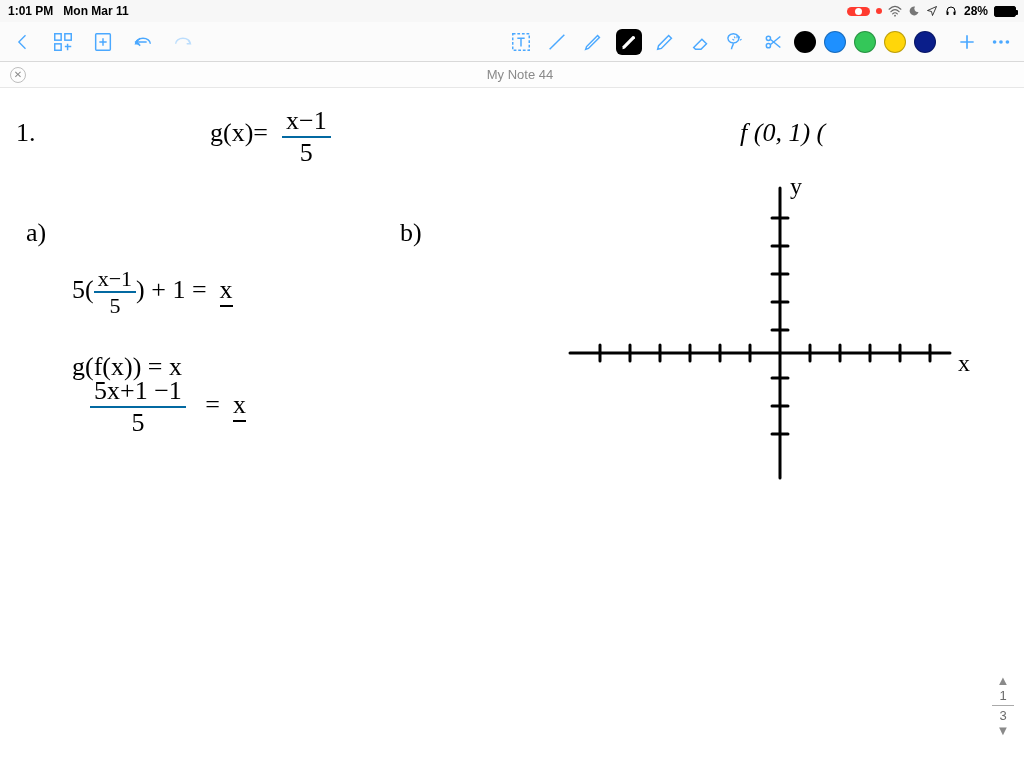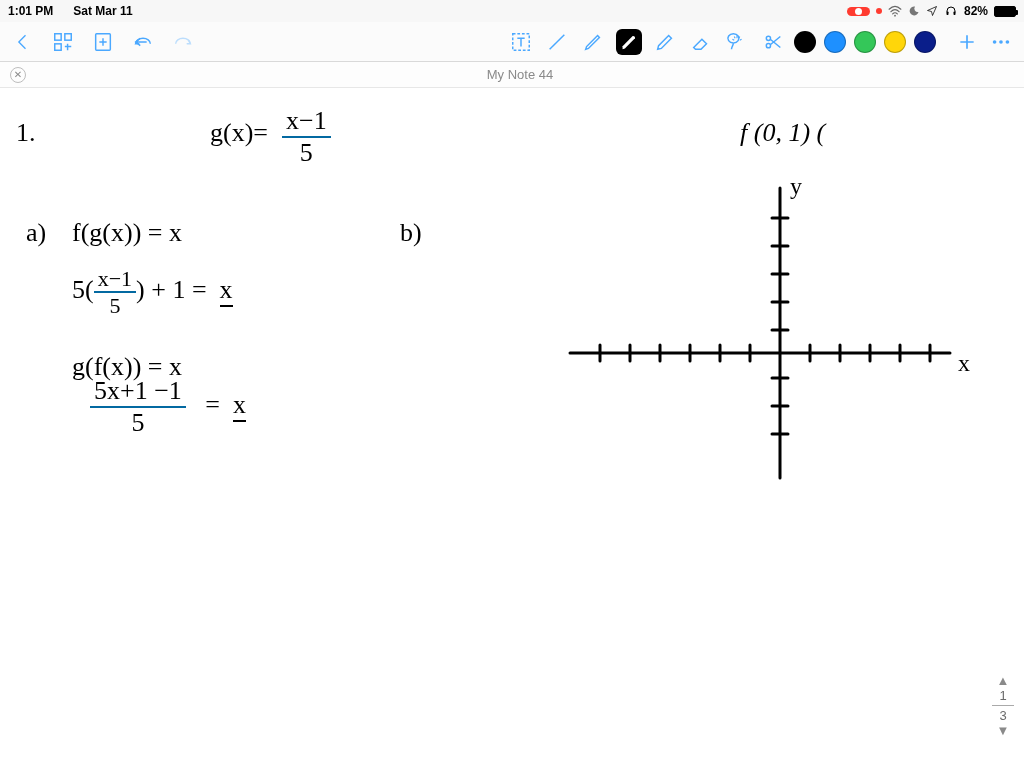--- a/index.html
+++ b/index.html
@@ -1,19 +1,19 @@
 <!DOCTYPE html>
 <html><head>
 <meta charset="utf-8">
 <style>
   * { margin: 0; padding: 0; box-sizing: border-box; }
   html, body { width: 1024px; height: 768px; font-family: -apple-system, "Helvetica Neue", Arial, sans-serif; background:#fff; overflow:hidden; }
   
   .status-bar { height:22px; background:#f7f7f7; display:flex; align-items:center; font-size:12px; font-weight:600; color:#000; padding:0 8px; }
-  .status-left { display:flex; gap:20px;justify-content:space-between; }
+  .status-left { display:flex; gap:10px;justify-content:space-between; }
   .status-right { margin-left:auto; display:flex; align-items:center; gap:6px; }
   .pill-red { background:#ff3b30; color:#fff; border-radius:10px; padding:1px 8px; display:inline-flex; align-items:center; font-size:11px; }
   .rec-dot { width:7px; height:7px; border-radius:50%; background:#fff; margin-right:0; }
   .dot-small { width:6px; height:6px; border-radius:50%; background:#ff3b30; display:inline-block; }
   .bat { width:22px; height:11px; border:1px solid #000; border-radius:2px; position:relative; }
   .bat:after { content:""; position:absolute; right:-3px; top:3px; width:2px; height:5px; background:#000; border-radius:0 1px 1px 0;}
   .bat-fill { background:#000; height:100%; width:99%; }
   .ic { display:inline-flex; }
   
   .toolbar { height:40px; background:#fbfbfb; border-bottom:1px solid #d9d9d9; display:flex; align-items:center; padding:0 10px; }
@@ -39,21 +39,21 @@
   .pager { position:absolute; right:6px; bottom:30px; width:30px; text-align:center; font-size:13px; color:#6b6b6b; }
   .pager .arrow { font-size:13px; color:#8a8a8a; cursor:pointer; }
   .pager .sep { border-top:1px solid #aaa; margin:2px 4px; }
 </style>
 </head>
 <body>
 
 <div class="status-bar">
   <div class="status-left">
     <span>1:01 PM</span>
-    <span>Sat Mar 11</span>
+    <span>Mon Mar 11</span>
   </div>
   <div class="status-right">
     <span class="pill-red">
         <span class="rec-dot"></span>
       </span>
     <span class="dot-small"></span>
     <span class="ic">
       <svg width="14" height="12" viewBox="0 0 24 20">
           <path d="M2 7 Q12 -3 22 7 M5 11 Q12 4 19 11 M8 15 Q12 11 16 15" stroke="#666" stroke-width="2" fill="none" stroke-linecap="round"></path>
           <circle cx="12" cy="18" r="1.5" fill="#666"></circle>
@@ -69,21 +69,21 @@
           <path d="M3 11 L21 3 L13 21 L11 13 Z" fill="none" stroke="#000" stroke-width="1.5"></path>
         </svg>
     </span>
     <span class="ic">
       <svg width="14" height="12" viewBox="0 0 24 24">
           <path d="M4 14 v-2 a8 8 0 0 1 16 0 v2" stroke="#000" stroke-width="2" fill="none"></path>
           <rect x="3" y="13" width="4" height="7" rx="1.5" fill="#000"></rect>
           <rect x="17" y="13" width="4" height="7" rx="1.5" fill="#000"></rect>
         </svg>
     </span>
-    <span>82%</span>
+    <span>28%</span>
     <span class="bat">
         <div class="bat-fill"></div>
       </span>
   </div>
 </div>
 
 <div class="toolbar">
   <div class="tb-left">
     <span class="tb-btn">
       <svg width="20" height="20" viewBox="0 0 24 24">
@@ -196,21 +196,20 @@
 
 <div class="canvas">
 
   <span class="ink" style="left:16px; top:30px;">1.</span>
   <span class="ink" style="left:210px; top:30px;">g(x)=</span>
   <span class="ink" style="left:282px; top:18px;">
     <span class="frac"><span class="num">x−1</span><span class="den">5</span></span>
   </span>
 
   <span class="ink" style="left:26px; top:130px;">a)</span>
-  <span class="ink" style="left:72px; top:130px;">f(g(x)) = x</span>
 
   <span class="ink" style="left:72px; top:178px;">
     <span>5(</span><span class="frac" style="font-size:22px"><span class="num">x−1</span><span class="den">5</span></span><span>) + 1  =</span>
     &nbsp;<span class="uline">x</span>
   </span>
 
   <span class="ink" style="left:72px; top:240px;margin-top:24px;">g(f(x)) = x</span>
 
   <span class="ink" style="left:90px; top:288px;">
     <span class="frac"><span class="num">5x+1 −1</span><span class="den">5</span></span>

